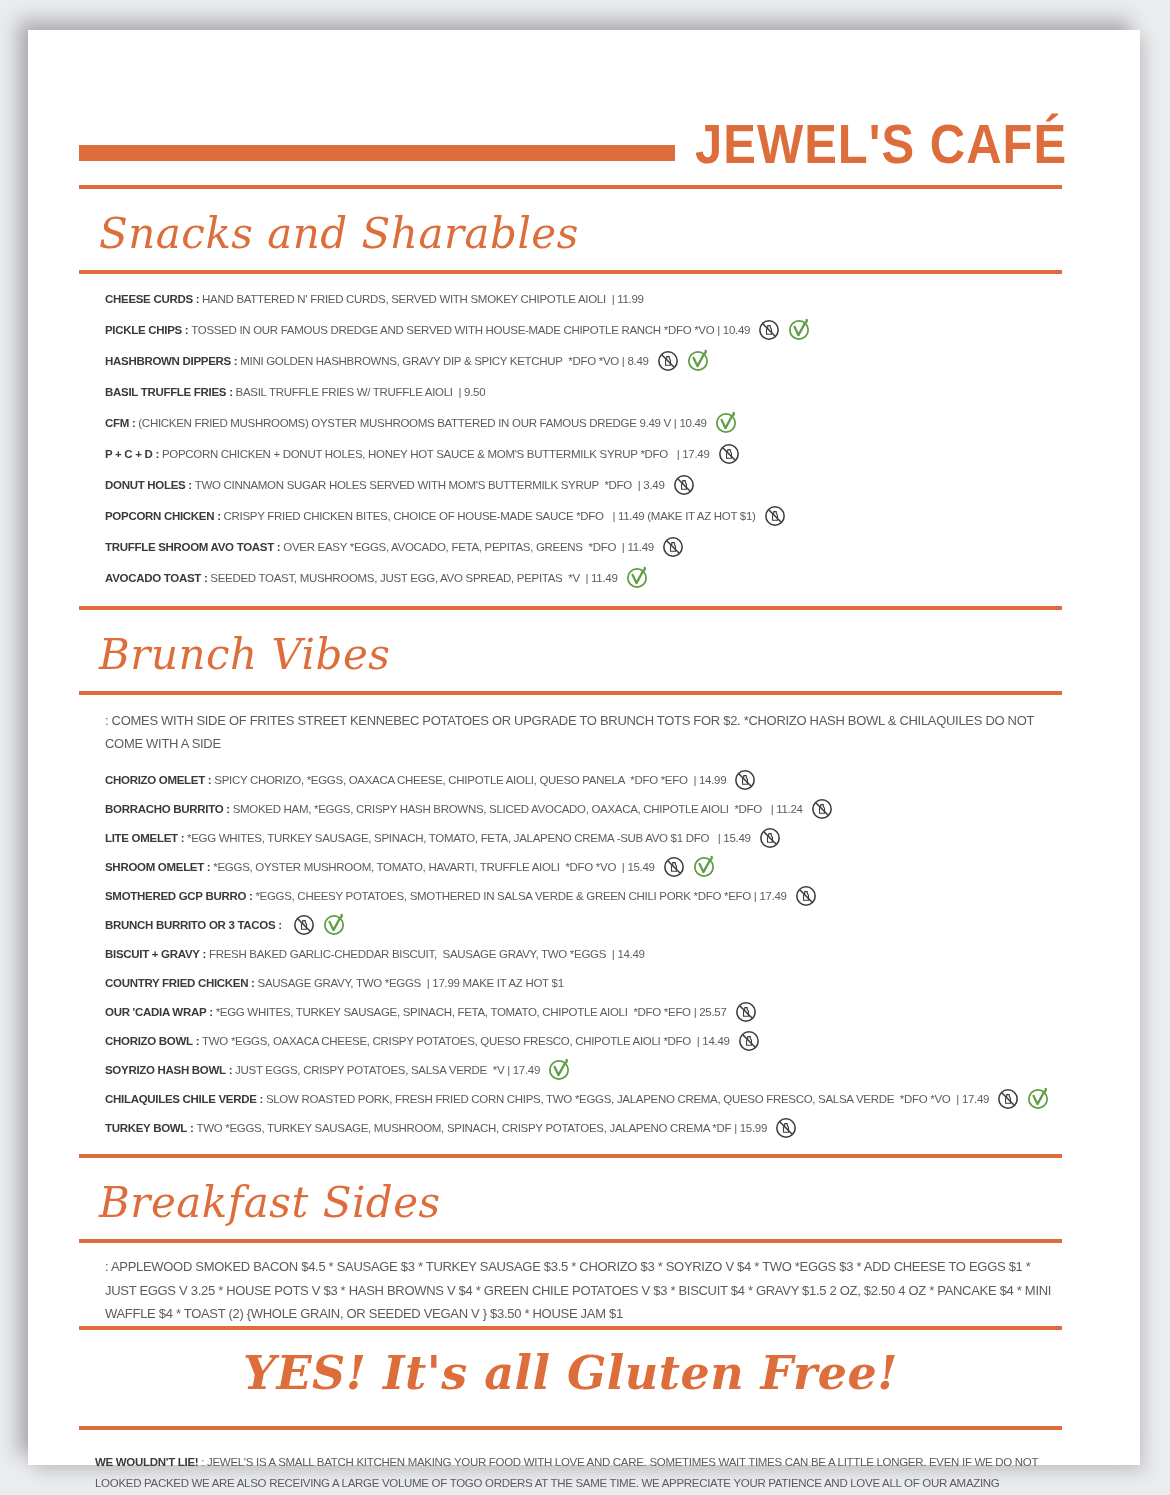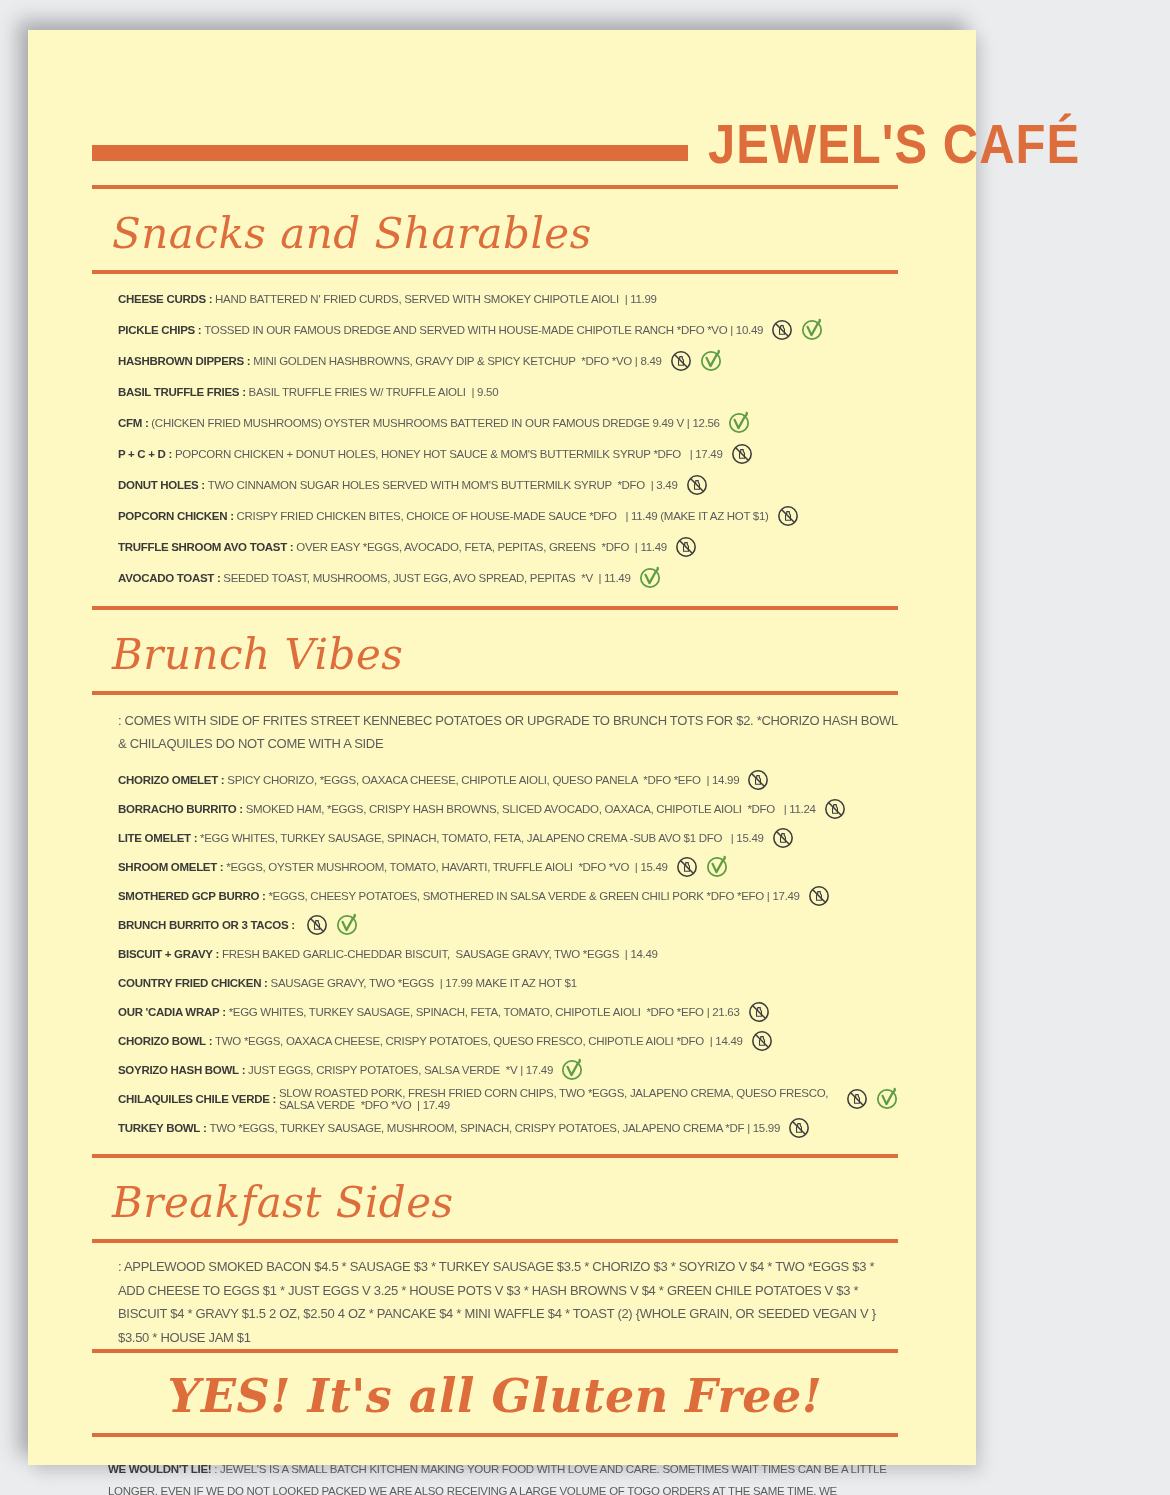--- a/index.html
+++ b/index.html
@@ -5,25 +5,25 @@
   html,body{margin:0;padding:0;}
   body{
     width:1170px;height:1495px;overflow:hidden;
     background:#ebecee;
     font-family:"Liberation Sans",sans-serif;
     -webkit-font-smoothing:antialiased;
   }
   .page{
     position:relative;
     margin:30px 30px 0 28px;
-    width:948px;height:1435px;
-    background:#fef9c3;
+    width:1112px;height:1435px;
+    background:#ffffff;
     box-shadow:-10px -10px 18px rgba(70,70,80,.38), 6px 8px 14px rgba(70,70,80,.18);
     box-sizing:border-box;
-    padding:94px 78px 40px 64px;
+    padding:94px 78px 40px 51px;
   }
   
   .header-row{display:flex;align-items:flex-end;}
   .brand-bar{flex:0 0 596px;height:16px;background:var(--accent);margin:0 20px 10px 0;}
   .brand{
     flex:1;
     font-size:49px;font-weight:bold;color:var(--accent);
     letter-spacing:1px;line-height:.95;white-space:nowrap;
     transform:scaleY(1.12);transform-origin:bottom left;
     text-align:right;
@@ -49,21 +49,21 @@
   .icon.vegan{color:#5f9c44;}
   .intro{margin:14px 0 2px 26px;font-size:13px;letter-spacing:-.3px;color:#5c5c5c;line-height:1.8;}
   .intro:empty{display:none;}
   .sec-sides .intro{margin:12px 0 0 26px;}
   .sec-sides .rule.top{margin-top:6px;}
   
   .banner{
     text-align:center;
     font-family:"DejaVu Serif",serif;font-style:italic;font-weight:bold;
     color:var(--accent);font-size:46px;letter-spacing:.5px;
-    margin:16px 0 10px 0;
+    margin:16px 0 26px 0;
   }
   
   .footer-note{margin:22px 0 0 16px;font-size:11.5px;letter-spacing:-.3px;color:#5c5c5c;line-height:1.9;max-width:960px;}
   .note-label{font-weight:700;color:#3a3a3a;}
 </style>
 </head>
 <body>
 
 <div class="page">
 
@@ -112,21 +112,21 @@
   </svg>
         </div>
         <div class="item">
     <span class="item-name">BASIL TRUFFLE FRIES</span>
           <span class="item-sep"> : </span>
           <span class="item-desc">BASIL TRUFFLE FRIES W/ TRUFFLE AIOLI  | 9.50</span>
   </div>
         <div class="item">
     <span class="item-name">CFM</span>
           <span class="item-sep"> : </span>
-          <span class="item-desc">(CHICKEN FRIED MUSHROOMS) OYSTER MUSHROOMS BATTERED IN OUR FAMOUS DREDGE 9.49 V | 12.56</span>
+          <span class="item-desc">(CHICKEN FRIED MUSHROOMS) OYSTER MUSHROOMS BATTERED IN OUR FAMOUS DREDGE 9.49 V | 10.49</span>
   <svg class="icon vegan" viewBox="0 0 24 24">
     <circle cx="12" cy="12" r="10" fill="none" stroke="currentColor" stroke-width="1.9"></circle>
     <path d="M7.2 8.6 L11.4 17.6 L18.6 4.4 C20.2 3.4 20.8 2.2 20.4 0.9" fill="none" stroke="currentColor" stroke-width="2.5" stroke-linecap="round" stroke-linejoin="round"></path>
   </svg>
         </div>
         <div class="item">
     <span class="item-name">P + C + D</span>
           <span class="item-sep"> : </span>
           <span class="item-desc">POPCORN CHICKEN + DONUT HOLES, HONEY HOT SAUCE &amp; MOM'S BUTTERMILK SYRUP *DFO   | 17.49</span>
   <svg class="icon dairy" viewBox="0 0 24 24">
@@ -256,21 +256,21 @@
           <span class="item-desc">FRESH BAKED GARLIC-CHEDDAR BISCUIT,  SAUSAGE GRAVY, TWO *EGGS  | 14.49</span>
   </div>
         <div class="item">
     <span class="item-name">COUNTRY FRIED CHICKEN</span>
           <span class="item-sep"> : </span>
           <span class="item-desc">SAUSAGE GRAVY, TWO *EGGS  | 17.99 MAKE IT AZ HOT $1</span>
   </div>
         <div class="item">
     <span class="item-name">OUR 'CADIA WRAP</span>
           <span class="item-sep"> : </span>
-          <span class="item-desc">*EGG WHITES, TURKEY SAUSAGE, SPINACH, FETA, TOMATO, CHIPOTLE AIOLI  *DFO *EFO | 21.63</span>
+          <span class="item-desc">*EGG WHITES, TURKEY SAUSAGE, SPINACH, FETA, TOMATO, CHIPOTLE AIOLI  *DFO *EFO | 25.57</span>
   <svg class="icon dairy" viewBox="0 0 24 24">
     <circle cx="12" cy="12" r="10" fill="none" stroke="currentColor" stroke-width="1.7"></circle>
     <path d="M10.6 7.2 h2.8 v1.9 l1.3 2.1 v5.4 h-5.4 v-5.4 l1.3 -2.1 z" fill="none" stroke="currentColor" stroke-width="1.2" stroke-linejoin="round"></path>
     <line x1="5.2" y1="5.2" x2="18.8" y2="18.8" stroke="currentColor" stroke-width="1.7"></line>
   </svg>
         </div>
         <div class="item">
     <span class="item-name">CHORIZO BOWL</span>
           <span class="item-sep"> : </span>
           <span class="item-desc">TWO *EGGS, OAXACA CHEESE, CRISPY POTATOES, QUESO FRESCO, CHIPOTLE AIOLI *DFO  | 14.49</span>

